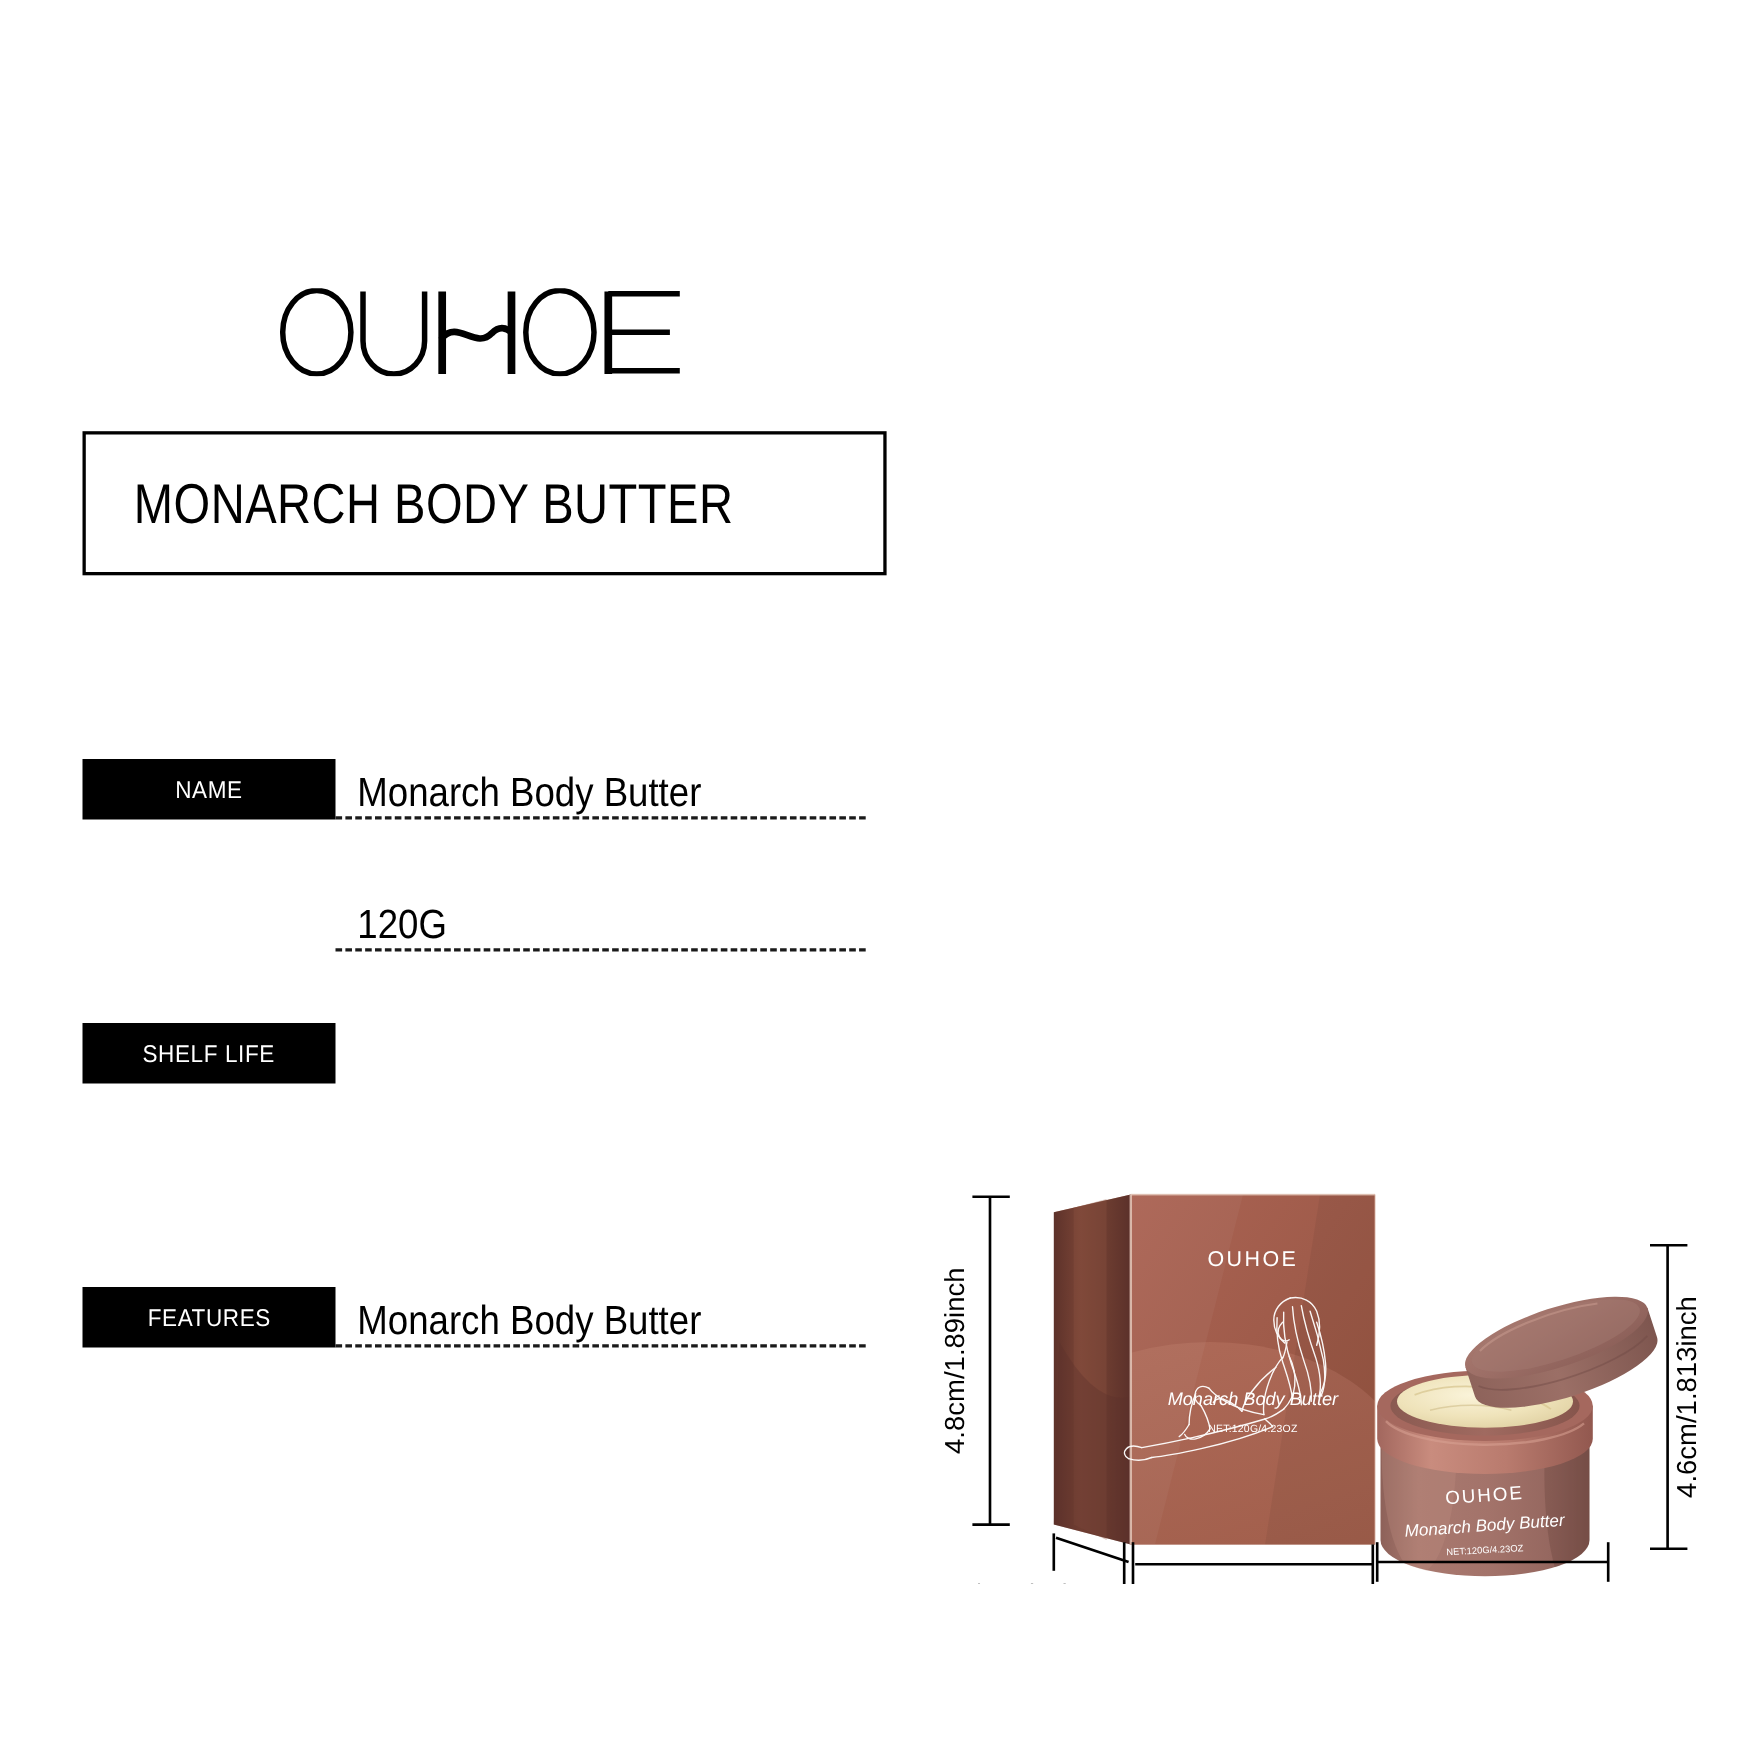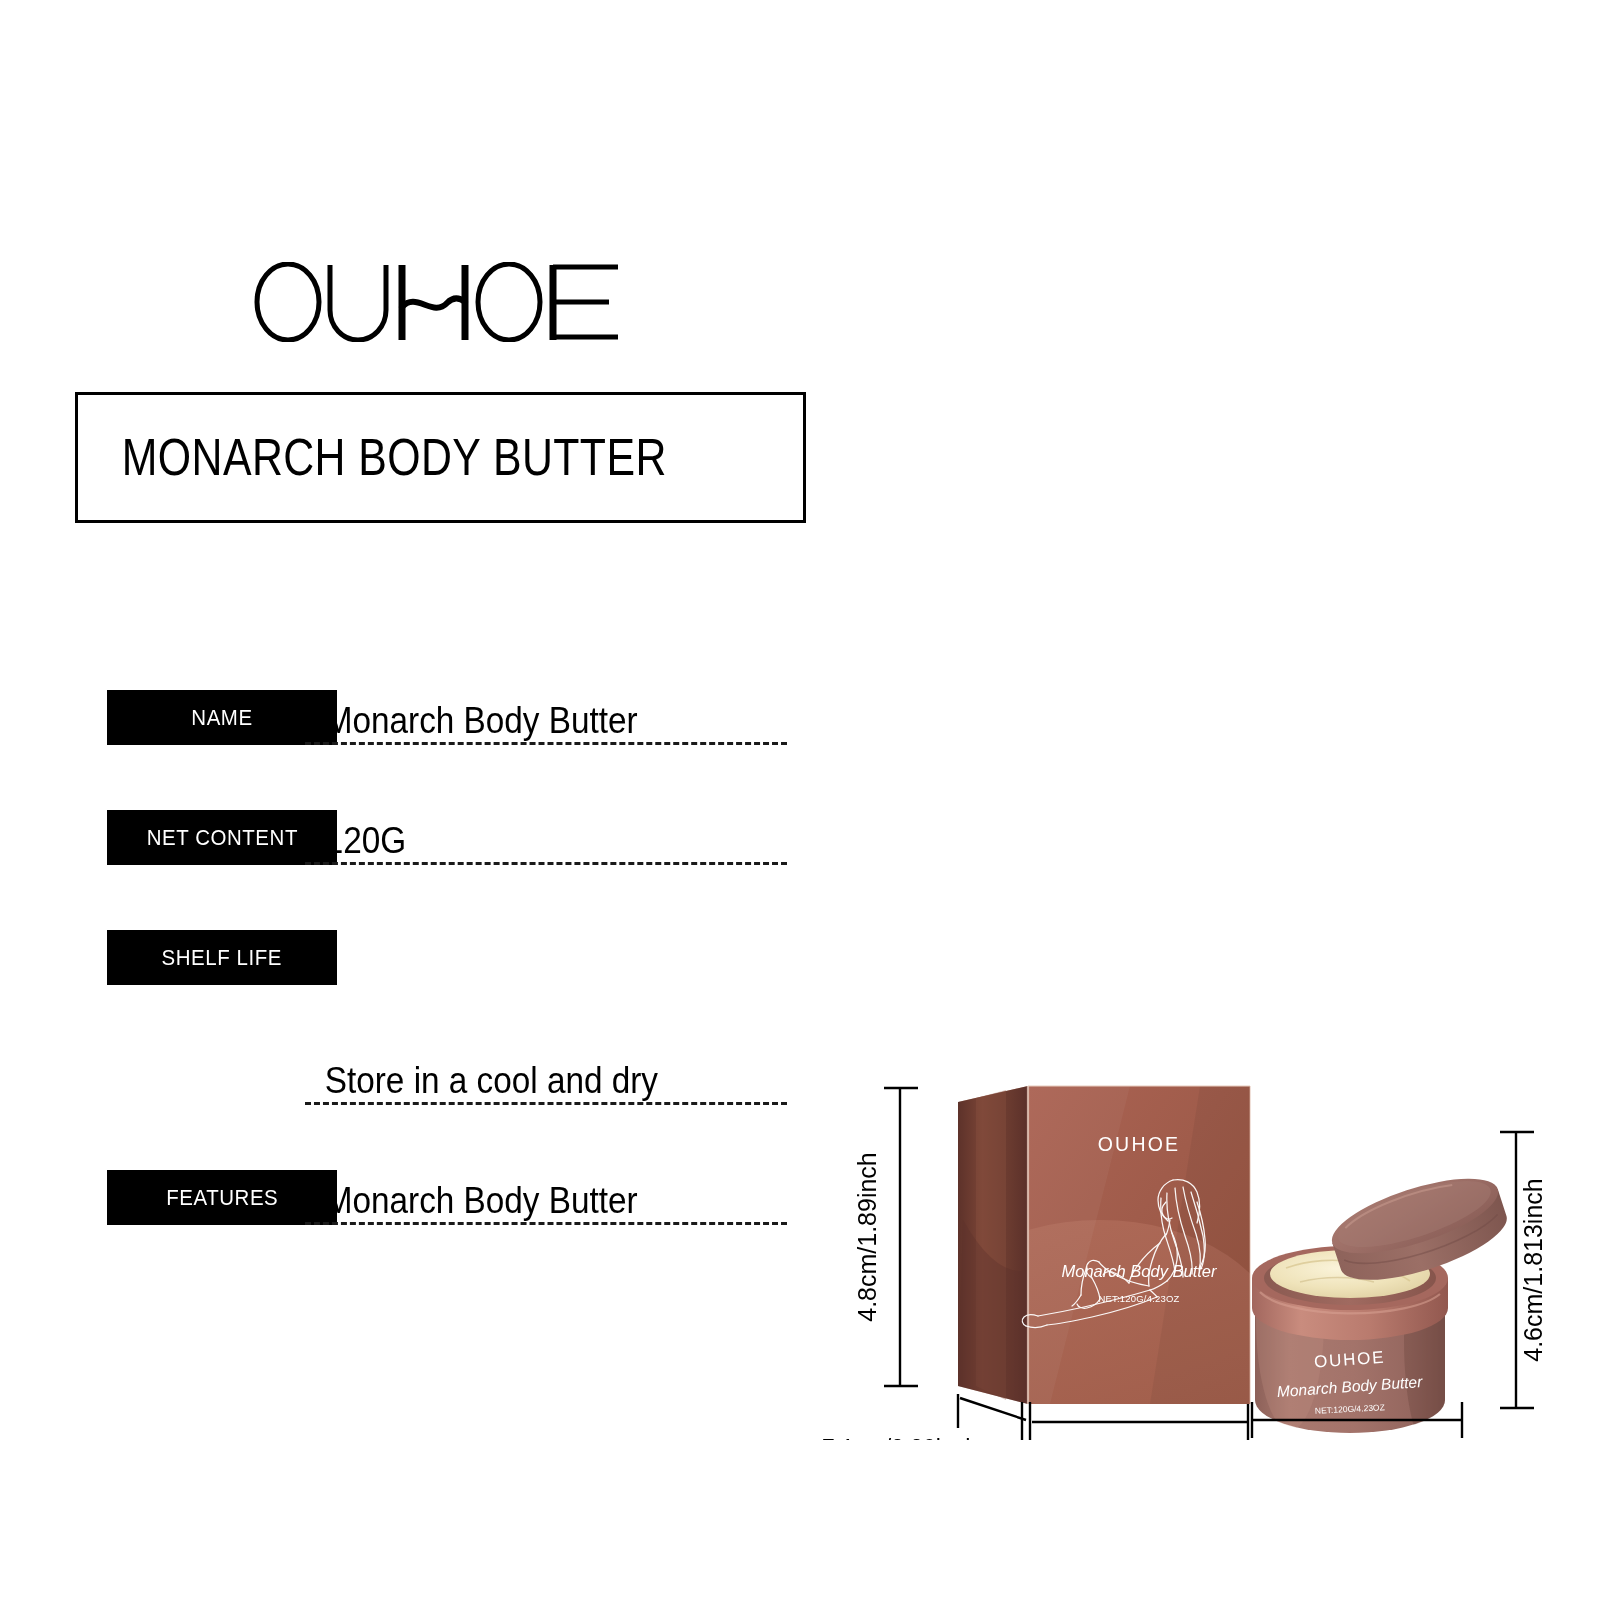--- a/index.html
+++ b/index.html
@@ -53,21 +53,20 @@
 
   .spec-label {
     position:absolute;
     left:0; top:0;
     width:230px; height:55px;
     background:#000;
     color:#fff;
     display:flex;
     align-items:center;
     justify-content:center;
-    margin-left:32px;
   }
   .spec-label span {
     font-size:22px;
     font-weight:400;
     letter-spacing:0.6px;
     white-space:nowrap;
     transform:scaleX(0.93);
   }
   .spec-value-wrap {
     position:absolute;
@@ -139,38 +138,32 @@
   <div class="spec-row">
     <div class="spec-label">
       <span>NAME</span>
     </div>
     <div class="spec-value-wrap">
       <div class="spec-value">Monarch Body Butter</div>
     </div>
   </div>
 
   <div class="spec-row">
-    <div class="spec-label">
-      <span>NET  CONTENT</span>
-    </div>
     <div class="spec-value-wrap">
       <div class="spec-value">120G</div>
     </div>
   </div>
 
   <div class="spec-row">
     <div class="spec-label">
       <span>SHELF LIFE</span>
     </div>
   </div>
 
   <div class="spec-row">
-    <div class="spec-value-wrap">
-      <div class="spec-value">Store in a cool and dry</div>
-    </div>
   </div>
 
   <div class="spec-row">
     <div class="spec-label">
       <span>FEATURES</span>
     </div>
     <div class="spec-value-wrap">
       <div class="spec-value">Monarch Body Butter</div>
     </div>
   </div>

